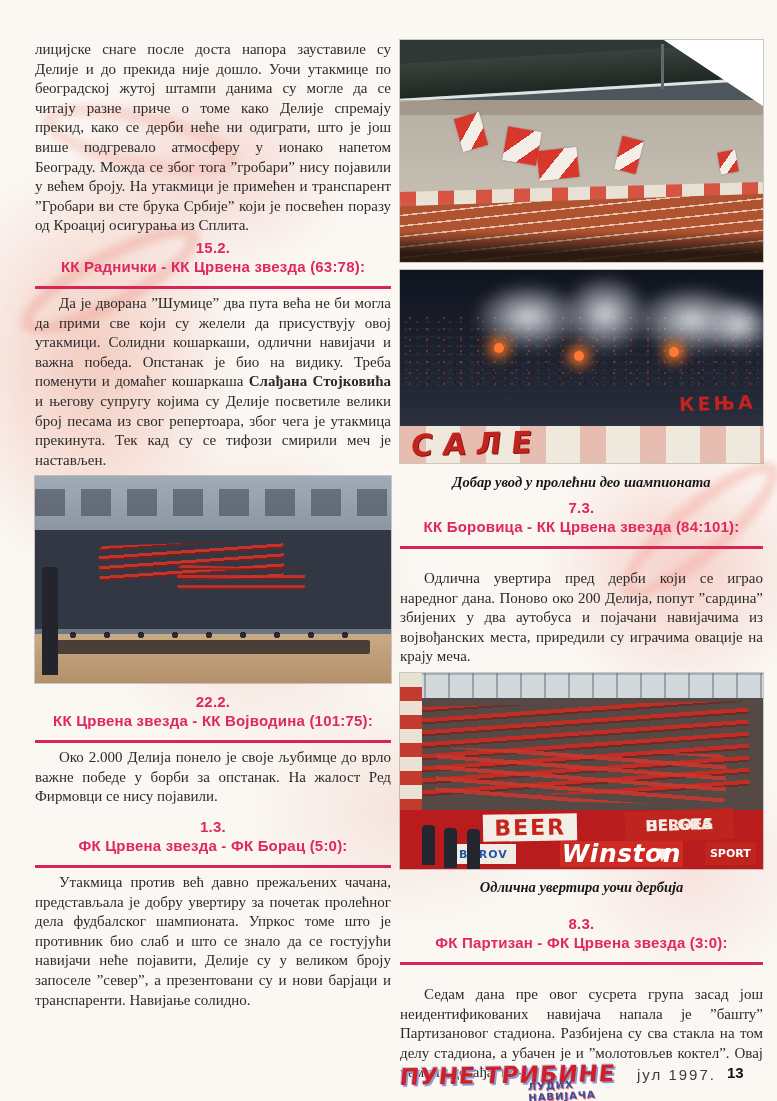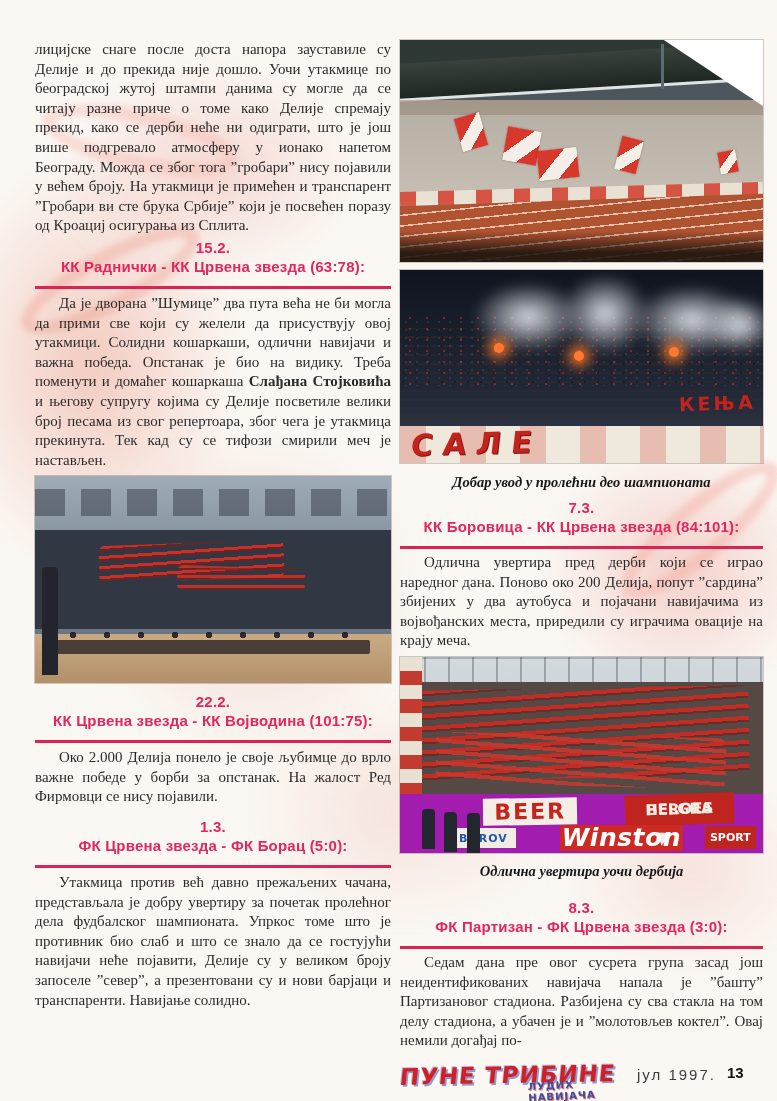--- a/index.html
+++ b/index.html
@@ -102,21 +102,21 @@
   
   .p4-wall{inset:0;background:linear-gradient(#d2dade,#bcc6cc);}
   .p4-truss{left:0;top:0;width:100%;height:14%;background:repeating-linear-gradient(90deg,rgba(88,98,108,.45) 0 2px,transparent 2px 24px),linear-gradient(rgba(88,98,108,.35) 0 2px,transparent 2px);}
   .p4-crowd{left:0;top:13%;width:100%;height:57%;background:#544944;}
   .p4-sc{left:4%;top:16%;width:92%;height:46%;background-image:
       repeating-linear-gradient(177deg,rgba(198,44,36,.95) 0 4px,rgba(120,24,20,.55) 4px 6px,transparent 6px 12px);
       transform:rotate(-1deg);border-radius:8px;}
   .p4-sc2{left:10%;top:40%;width:80%;height:26%;background-image:
       repeating-linear-gradient(183deg,rgba(205,55,45,.85) 0 4px,transparent 4px 11px);transform:rotate(1.4deg);border-radius:8px;}
   .p4-pole{left:0;top:0;width:6%;height:100%;background:repeating-linear-gradient(0deg,#c23b2e 0 14px,#e9e1d4 14px 28px);}
-  .p4-ads{left:0;bottom:0;width:100%;height:30%;background:#a21caf;text-align:center;}
+  .p4-ads{left:0;bottom:0;width:100%;height:30%;background:#b91c1c;text-align:center;}
   .ad{position:absolute;display:flex;align-items:center;justify-content:center;font-family:"DejaVu Sans",sans-serif;font-weight:900;}
   .ad-beer{left:23%;top:6%;width:26%;height:46%;background:#f4efe6;color:#c6231d;font-size:22px;letter-spacing:2px;transform:rotate(-1deg);}
   .ad-heroes{left:62%;top:0;width:30%;height:52%;background:#c0241e;color:#f3ece2;font-size:15px;flex-direction:column;line-height:15px;transform:rotate(-2deg);}
   .ad-borov{left:14%;top:58%;width:18%;height:34%;background:#f2ede4;color:#2255a8;font-size:11px;letter-spacing:1px;}
   .ad-winston{left:44%;top:52%;width:34%;height:44%;background:#cc2a22;color:#fff;font-size:25px;font-style:italic;letter-spacing:.5px;}
   .ad-sport{left:84%;top:54%;width:14%;height:40%;background:#c0241e;color:#fff;font-size:11px;}
   .eagle{position:absolute;right:8%;top:22%;width:0;height:0;border-left:14px solid rgba(255,255,255,.9);border-top:5px solid transparent;border-bottom:9px solid transparent;transform:rotate(-18deg);}
   .cop{width:13px;height:40px;background:#23262e;border-radius:4px 4px 0 0;}
   .cop1{left:6%;bottom:6%;}.cop2{left:12%;bottom:2%;}.cop3{left:18.5%;bottom:0;}
   
@@ -124,21 +124,21 @@
   .logo-main{font-family:"DejaVu Sans",sans-serif;font-weight:900;font-size:23px;color:#d21f26;
     letter-spacing:1px;transform:skewX(-7deg) rotate(-1deg);display:inline-block;
     text-shadow:2px 2px 0 #8d9cd0,-1px -1px 0 #b9c2e2;}
   .logo-sub{position:absolute;left:128px;top:17px;font-family:"DejaVu Sans",sans-serif;font-weight:900;
     font-size:10px;color:#3a4ea0;letter-spacing:1px;transform:rotate(-3deg);text-shadow:1px 1px 0 rgba(210,40,40,.6);}
   .footer-date{position:absolute;left:637px;top:1066px;font-family:"Liberation Sans",sans-serif;
     font-size:15px;color:#3c3c3c;letter-spacing:2px;}
   .footer-page{position:absolute;left:727px;top:1064px;font-family:"Liberation Sans",sans-serif;
     font-size:15px;font-weight:bold;color:#111;}
   
-  .mb2{margin-bottom:2px;}.mb4{margin-bottom:4px;}.mb5{margin-bottom:5px;}.mb6{margin-bottom:6px;}
+  .mb2{margin-bottom:2px;}.mb4{margin-bottom:20px;}.mb5{margin-bottom:5px;}.mb6{margin-bottom:6px;}
   .mb8{margin-bottom:8px;}.mb9{margin-bottom:9px;}.mb10{margin-bottom:10px;}.mb13{margin-bottom:7px;}
   .mb18{margin-bottom:18px;}.mb36{margin-bottom:36px;}
   .ph207{height:207px;}.ph222{height:222px;}.ph193{height:193px;}.ph196{height:196px;}
 </style>
 </head>
 <body>
 
 <div class="page">
 
   <div class="wm wm-blob wm1"></div>

